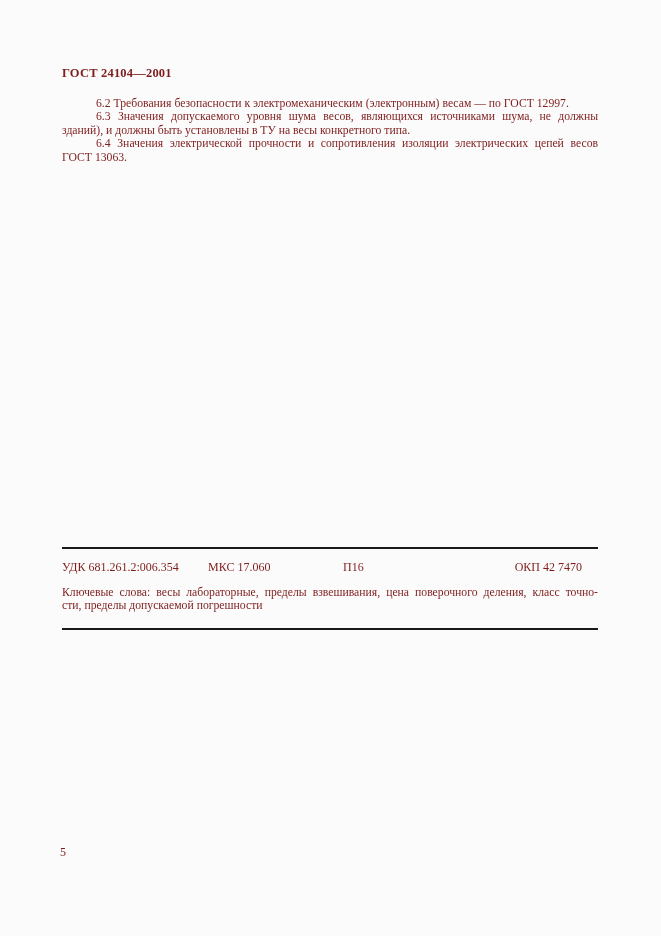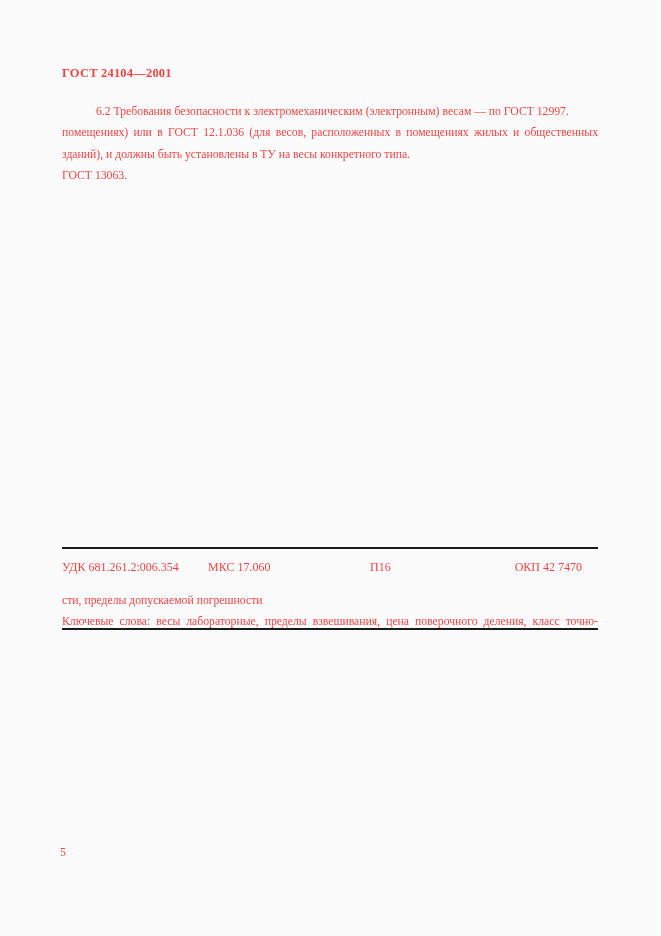--- a/index.html
+++ b/index.html
@@ -18,77 +18,78 @@
     white-space:nowrap;
   }
   .clauses{
     position:absolute;left:62px;top:97px;width:536px;
     font-size:11.7px;line-height:13.4px;
   }
   .keywords{
     position:absolute;left:62px;top:586px;width:536px;
     font-size:11.7px;line-height:13.4px;
   }
-  .line{height:13.4px;margin-top:8px;}
+  .line{height:13.4px;}
   .line.stretch{text-align:justify;text-align-last:justify;}
   .line.first{text-indent:34px;}
   .rule{position:absolute;left:62px;width:536px;background:#1a1a1a;}
   .rule-top{top:547px;height:2px;}
   .rule-bottom{top:628px;height:2px;}
   .codes{
     position:absolute;left:62px;top:560px;width:536px;height:15px;
     font-size:12px;
   }
   .codes span{position:absolute;top:0;white-space:nowrap;}
   .codes .udk{left:0;}
   .codes .mks{left:146px;}
-  .codes .grp{left:308px;}
+  .codes .grp{left:281px;}
   .codes .okp{right:16px;}
   .pageno{
     position:absolute;left:60px;top:845px;
     font-size:12px;
   }
 </style>
 </head>
 <body>
 
-<div class="page" style="background: rgb(251, 251, 251); color: #ef4444;">
+<div class="page" style="background: rgb(251, 251, 251); color: #7f1d1d;">
 
   <div class="header">
     <span>ГОСТ 24104—2001</span>
   </div>
 
   <div class="clauses" id="clauses">
       <div class="para">
         <div class="line first">6.2 Требования безопасности к электромеханическим (электронным) весам — по ГОСТ 12997.</div>
       </div>
       <div class="para">
-        <div class="line stretch">помещениях) или в ГОСТ 12.1.036 (для весов, расположенных в помещениях жилых и общественных</div>
+        <div class="line first stretch">6.3 Значения допускаемого уровня шума весов, являющихся источниками шума, не должны</div>
         <div class="line">зданий), и должны быть установлены в ТУ на весы конкретного типа.</div>
       </div>
       <div class="para">
+        <div class="line first stretch">6.4 Значения электрической прочности и сопротивления изоляции электрических цепей весов</div>
       </div>
       <div class="para">
         <div class="line">ГОСТ 13063.</div>
       </div>
     </div>
 
   <div class="rule rule-top"></div>
 
   <div class="codes">
     <span class="udk">УДК 681.261.2:006.354</span>
     <span class="mks">МКС 17.060</span>
     <span class="grp">П16</span>
     <span class="okp">ОКП 42 7470</span>
   </div>
 
   <div class="keywords" id="keywords">
       <div class="para">
+        <div class="line stretch">Ключевые слова: весы лабораторные, пределы взвешивания, цена поверочного деления, класс точно-</div>
         <div class="line">сти, пределы допускаемой погрешности</div>
-        <div class="line stretch">Ключевые слова: весы лабораторные, пределы взвешивания, цена поверочного деления, класс точно-</div>
       </div>
     </div>
 
   <div class="rule rule-bottom"></div>
 
   <div class="pageno">5</div>
 
 </div>
 
 </body></html>

